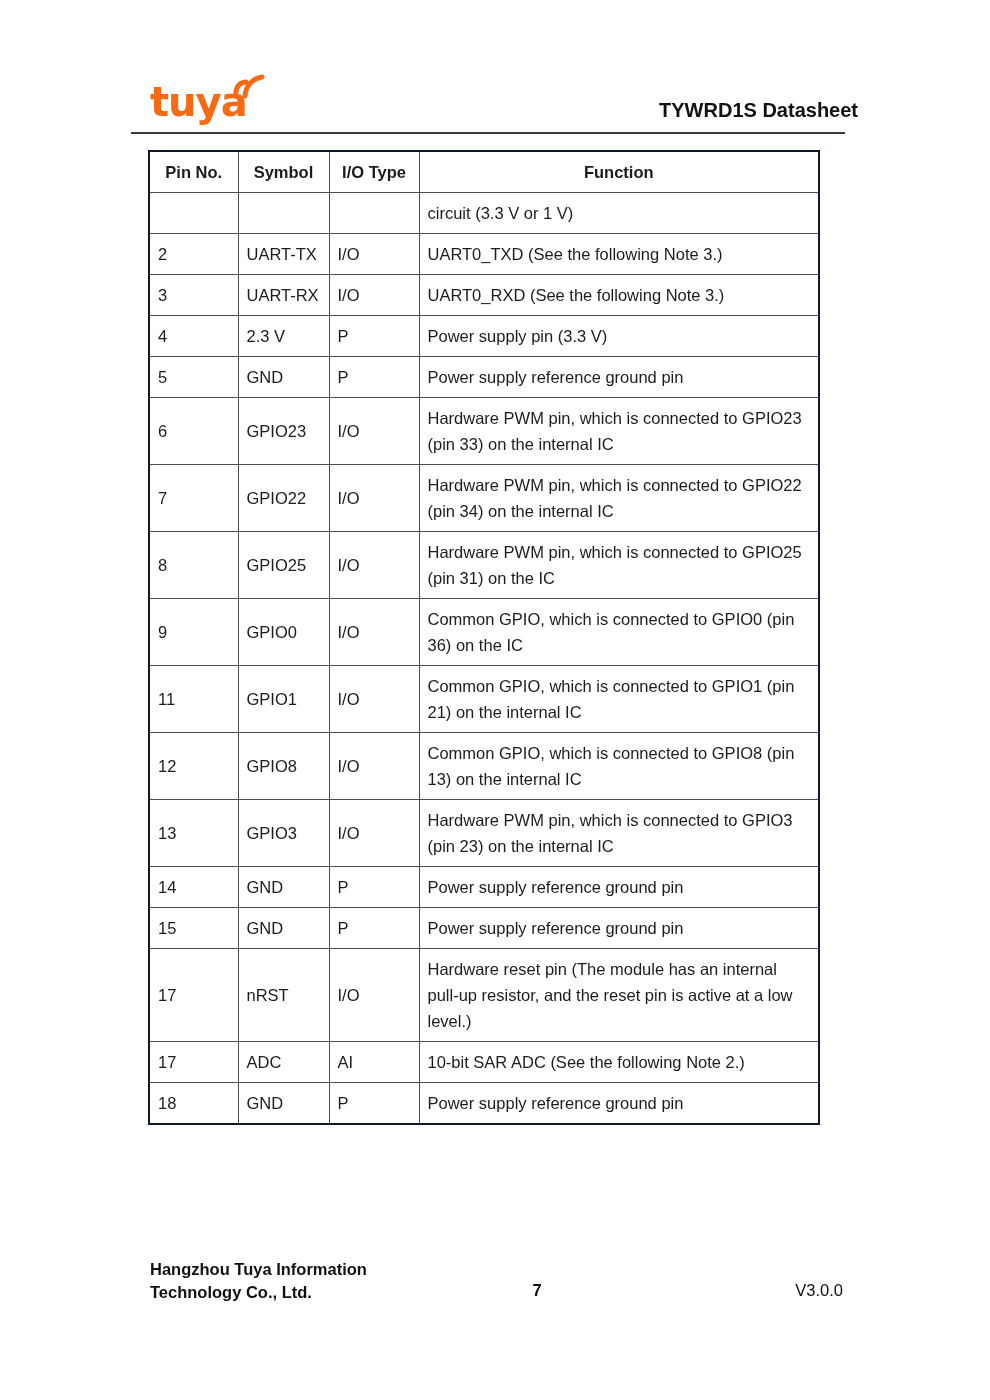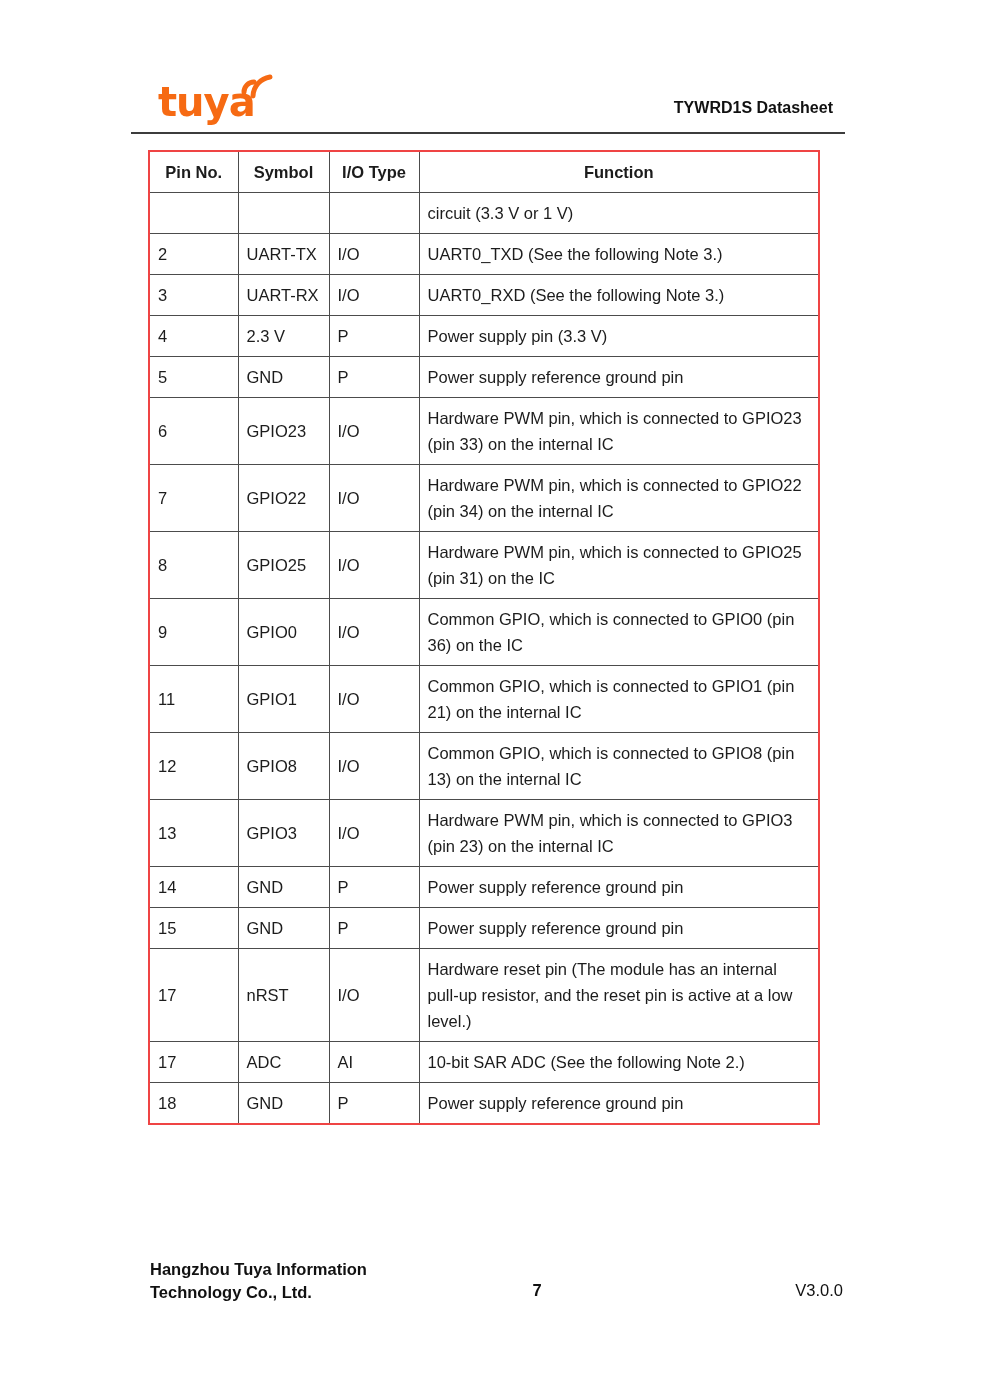--- a/index.html
+++ b/index.html
@@ -1,42 +1,42 @@
 <!DOCTYPE html>
 <html><head>
 <meta charset="utf-8">
 <style>
   html,body{margin:0;padding:0;}
   body{
     width:990px;height:1400px;position:relative;background:#ffffff;
     font-family:"Liberation Sans", sans-serif;color:#1f1f1f;overflow:hidden;
   }
   
-  .brand-logo{position:absolute;left:158px;top:74px;width:120px;height:56px;}
+  .brand-logo{position:absolute;left:150px;top:74px;width:120px;height:56px;}
   .brand-wordmark{
     font-size:40px;font-weight:bold;letter-spacing:-1px;line-height:56px;
     font-family:"DejaVu Sans", sans-serif;
   }
   .brand-arcs{position:absolute;left:82px;top:-4px;}
   .doc-title{
-    position:absolute;right:157px;top:99px;font-size:16px;font-weight:bold;color:#111;
+    position:absolute;right:132px;top:99px;font-size:20px;font-weight:bold;color:#111;
     white-space:nowrap;
   }
   .header-rule{position:absolute;left:131px;top:132px;width:714px;height:2px;background:#3c3c3c;}
   
   .pin-table-wrap{position:absolute;left:148px;top:150px;}
   table.pin-table{
     border-collapse:collapse;table-layout:fixed;width:670px;
     font-size:16.5px;line-height:26px;color:#1c1c1c;
   }
   table.pin-table td, table.pin-table th{
     border:1px solid #4c4c4c;vertical-align:middle;
     padding:7px 8px;word-wrap:break-word;
   }
-  table.pin-table{border:2px solid #ef4444;}
+  table.pin-table{border:2px solid #0f172a;}
   col.c-pin{width:89px;} col.c-sym{width:91px;} col.c-io{width:90px;} col.c-fn{width:400px;}
   th.hdr{font-weight:bold;text-align:center;padding:7px 4px;}
   td.cell-pin{padding-left:10px;}
   
   .footer-company{
     position:absolute;left:150px;top:1258px;font-size:16.5px;font-weight:bold;
     line-height:23px;color:#111;
   }
   .footer-page{
     position:absolute;left:537px;top:1281px;transform:translateX(-50%);

